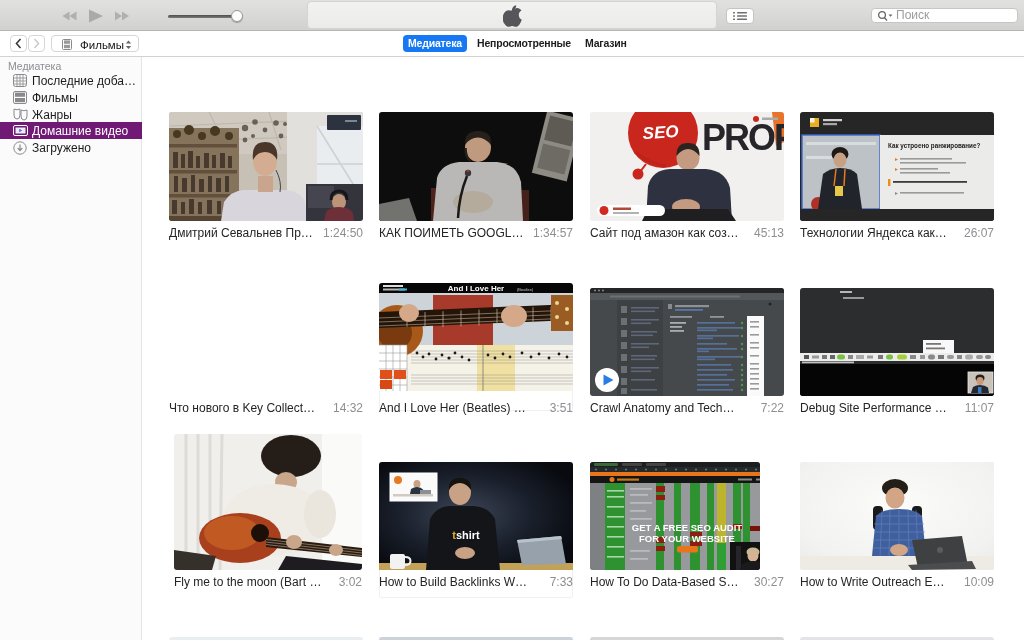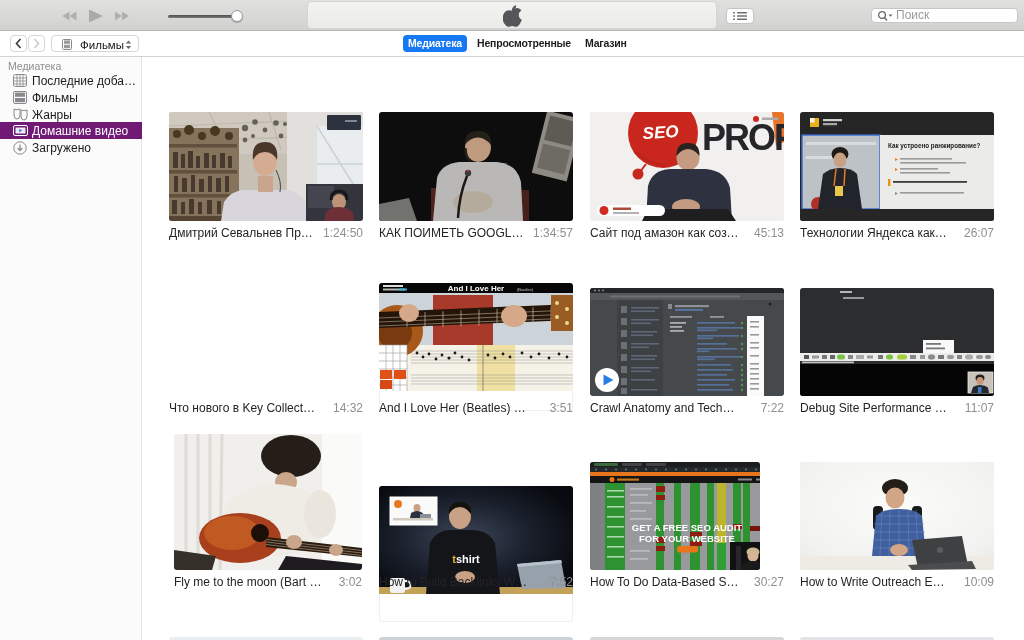--- a/index.html
+++ b/index.html
@@ -588,21 +588,21 @@
         <ellipse cx="162" cy="116" rx="7" ry="6" fill="#c9a58a"></ellipse>
         <polygon points="112,122 188,130 188,136 104,136" fill="#1e1c20"></polygon>
         <polygon points="0,116 42,122 38,136 0,136" fill="#35302a"></polygon>
       </svg>
     </div>
     <div class="cap" style="left:31px;top:518px;width:188px">
         <span class="ttl">Fly me to the moon (Bart Howard</span>
         <span class="dur">3:02</span>
       </div>
 
-    <div class="thumb" style="left:236px;top:429px;width:194px;height:136px">
+    <div class="thumb" style="left:236px;top:405px;width:194px;height:136px">
       <svg width="194" height="108" viewBox="0 0 194 108">
         <defs>
             <radialGradient id="bkg" cx="44%" cy="48%" r="62%">
               <stop offset="0%" stop-color="#3d4557"></stop>
               <stop offset="55%" stop-color="#1a202c"></stop>
               <stop offset="100%" stop-color="#080a0f"></stop>
             </radialGradient>
           </defs>
         <rect width="194" height="108" fill="url(#bkg)"></rect>
         <rect x="0" y="101" width="194" height="7" fill="#c2a259"></rect>
@@ -618,21 +618,21 @@
         <rect x="11" y="11" width="47" height="28" fill="#fafafa" stroke="#fff" stroke-width="1"></rect>
         <circle cx="19" cy="18" r="4" fill="#e87a1e"></circle>
         <ellipse cx="38" cy="22" rx="3.5" ry="4" fill="#c9a184"></ellipse>
         <path d="M31 32 L32 27 Q35 25 38 25 Q42 25 44 27.5 L45 32 Z" fill="#2a3440"></path>
         <rect x="41" y="28" width="11" height="4" fill="#8a9098"></rect>
         <rect x="14" y="32" width="40" height="2.5" fill="#d0cac0"></rect>
       </svg>
     </div>
     <div class="cap" style="left:236px;top:518px">
         <span class="ttl">How to Build Backlinks WITHOUT</span>
-        <span class="dur">7:52</span>
+        <span class="dur">7:33</span>
       </div>
 
     <div class="thumb" style="left:447px;top:405px;width:170px;height:108px">
       <svg width="194" height="108" viewBox="0 0 194 108">
         <rect width="194" height="108" fill="#97999c"></rect>
         <rect width="194" height="5" fill="#1c1e20"></rect>
         <rect x="4" y="1" width="24" height="3" rx="1" fill="#3a6a3a"></rect>
           <rect x="32" y="1" width="20" height="3" rx="1" fill="#444"></rect>
           <rect x="56" y="1" width="20" height="3" rx="1" fill="#444"></rect>
         <rect y="5" width="194" height="5" fill="#26282a"></rect>

